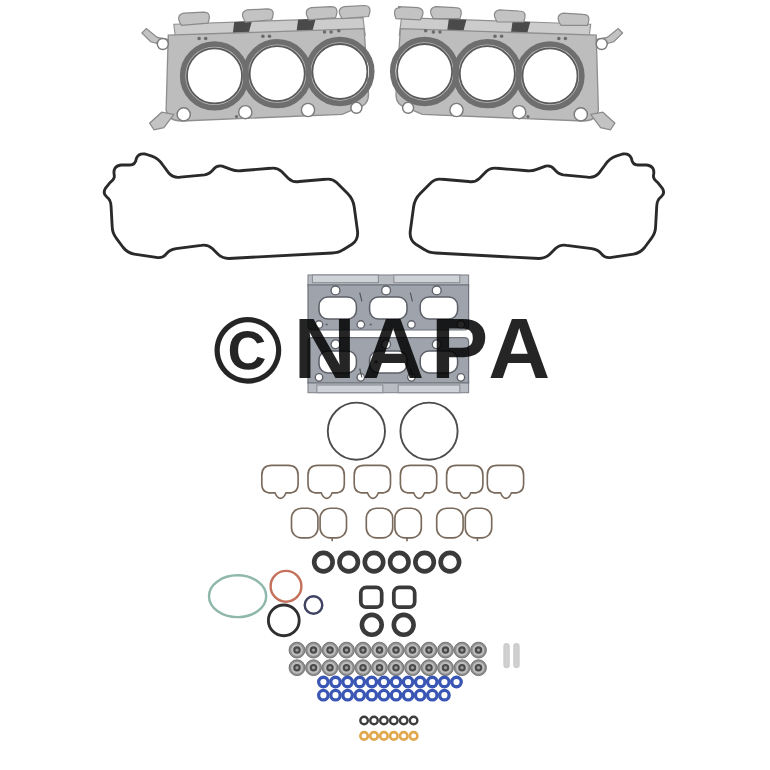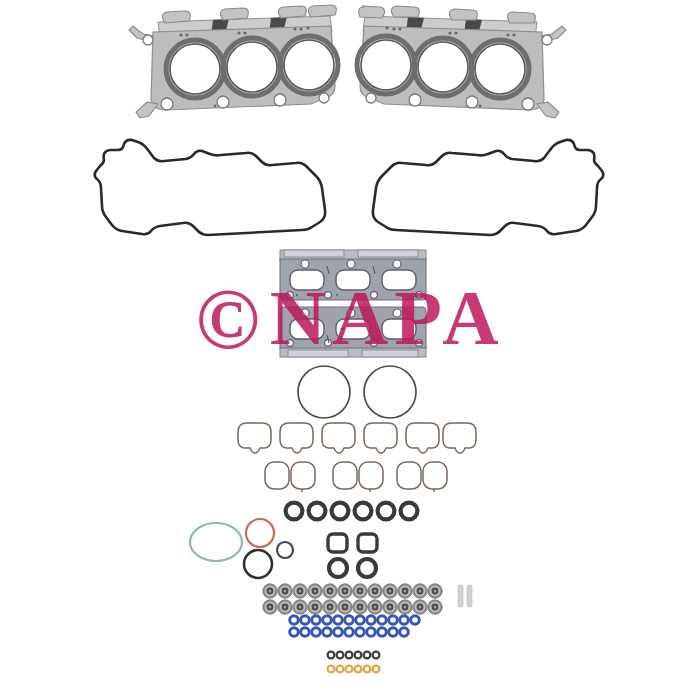--- a/index.html
+++ b/index.html
@@ -15,25 +15,25 @@
 
   
   #watermark{
     position:absolute;
     left:0; top:276px;
     width:700px;
     text-align:center;
     font-size:78px;
     font-weight:bold;
     letter-spacing:6px;
-    color:#be185d;
+    color:#000000;
     opacity:.85;
     user-select:none;
     pointer-events:none;
-    font-family:Liberation Serif, serif;
+    font-family:Liberation Sans, sans-serif;
     line-height:1;
     z-index:5;
   }
   #watermark .c{font-size:86px;vertical-align:-4px;letter-spacing:10px;}
 
   
   .part{position:absolute;}
   svg{display:block;overflow:visible;}
 
   

